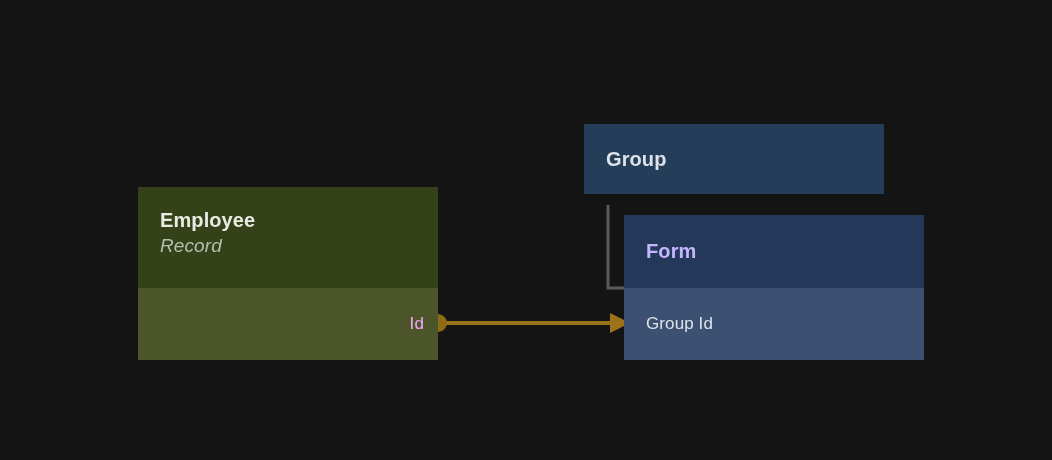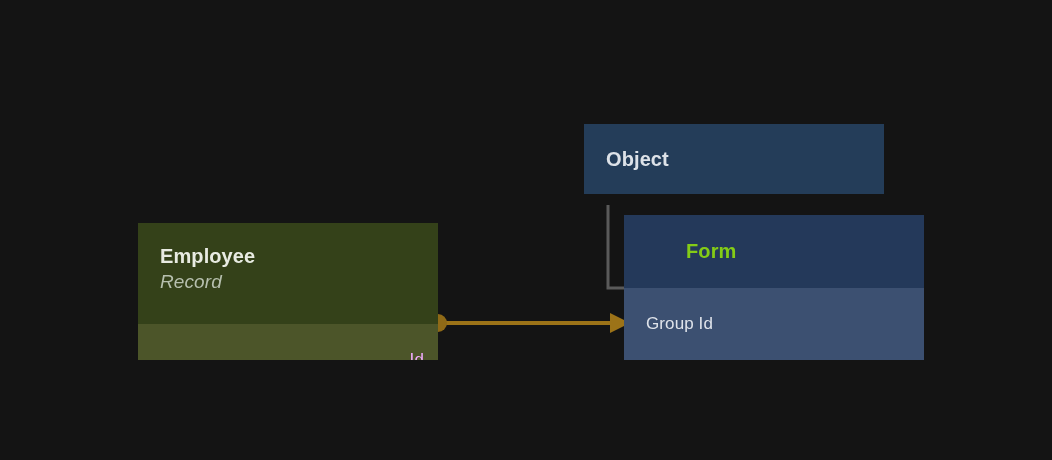--- a/index.html
+++ b/index.html
@@ -46,21 +46,20 @@
     left: 138px;
     top: 187px;
     width: 300px;
     height: 173px;
   }
   #employee-node .node-header {
     height: 101px;
     background: #344119;
     padding: 20px 0 0 22px;
     justify-content: flex-start;
-    margin-top: 36px;
   }
   #employee-title {
     font-size: 20px;
     font-weight: bold;
     color: #e8ebe2;
     line-height: 26px;
     letter-spacing: 0.1px;
   }
   #employee-subtitle {
     font-size: 19px;
@@ -111,23 +110,22 @@
   }
   #form-node .node-header {
     height: 73px;
     background: #24395a;
     padding-left: 22px;
     justify-content: center;
   }
   #form-title {
     font-size: 20px;
     font-weight: bold;
-    color: #84cc16;
+    color: #c4b5fd;
     letter-spacing: 0.1px;
-    margin-left: 40px;
   }
   #form-field-row {
     height: 72px;
     background: #3c5071;
     padding-left: 22px;
   }
   #form-field-label {
     font-size: 17px;
     color: #dfe3ea;
     letter-spacing: 0.1px;
@@ -162,21 +160,21 @@
       <div id="employee-title">Employee</div>
       <div id="employee-subtitle">Record</div>
     </div>
     <div class="node-row" id="employee-field-row">
       <span id="employee-field-label">Id</span>
     </div>
   </div>
 
   <div class="node" id="group-node">
     <div class="node-header">
-      <div id="group-title">Object</div>
+      <div id="group-title">Group</div>
     </div>
   </div>
 
   <div class="node" id="form-node">
     <div class="node-header">
       <div id="form-title">Form</div>
     </div>
     <div class="node-row" id="form-field-row">
       <span id="form-field-label">Group Id</span>
     </div>

